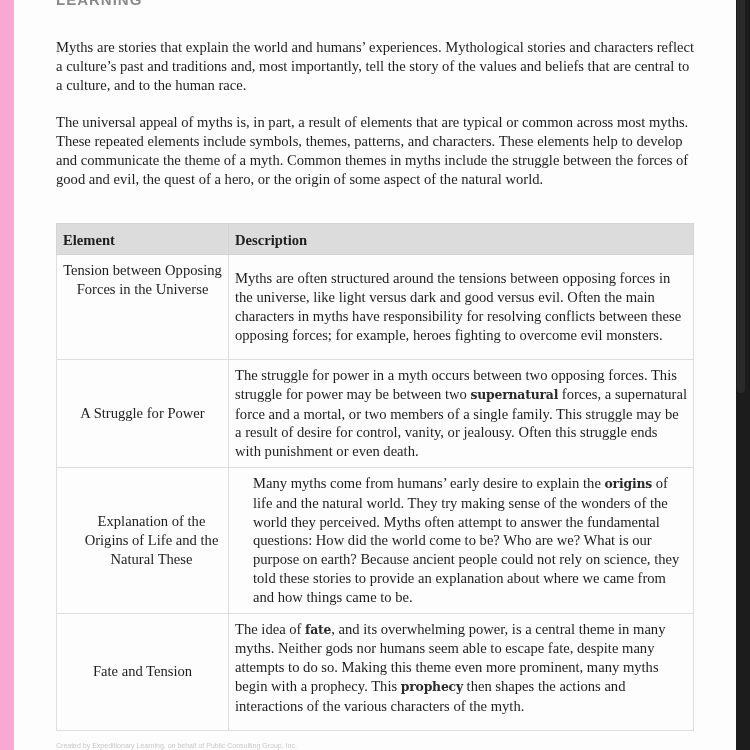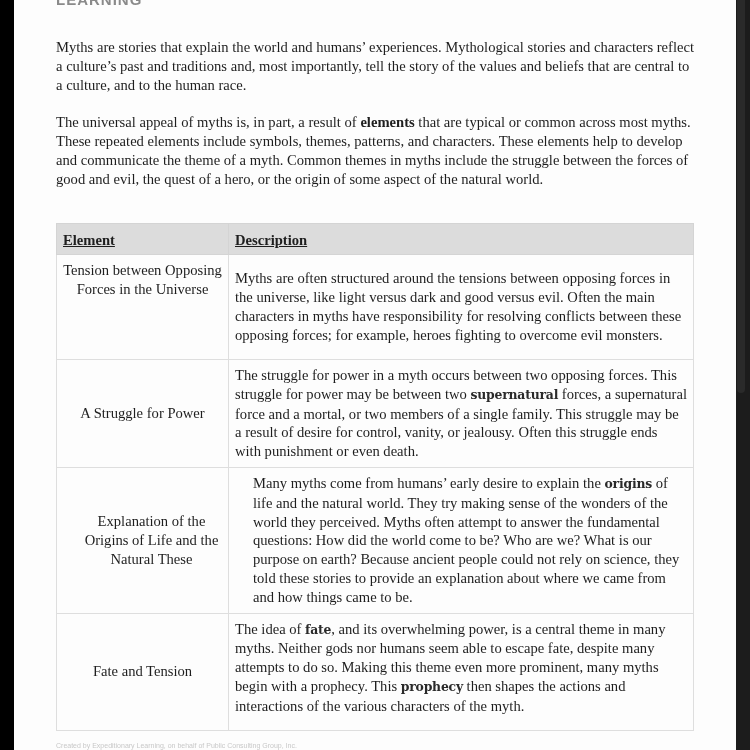--- a/index.html
+++ b/index.html
@@ -7,21 +7,21 @@
       padding: 0;
       width: 750px;
       height: 750px;
       overflow: hidden;
       background: #1b1b1b;
     }
     .frame {
       position: relative;
       width: 750px;
       height: 750px;
-      background: #000000;
+      background: #f9a8d4;
     }
     .page {
       position: absolute;
       left: 14px;
       top: 0;
       width: 722px;
       height: 750px;
       background: #fdfdfd;
       overflow: hidden;
     }
@@ -59,21 +59,21 @@
       width: 640px;
       font-family: "Liberation Serif", serif;
       font-size: 14.6px;
       line-height: 18.8px;
       color: #1e1e1e;
     }
     .content p {
       margin: 0 0 19px 0;
     }
     .content b {
-      font-weight: bold;
+      font-weight: normal;
       margin-top: 28px;
     }
     .gloss {
       font-family: "DejaVu Serif", serif;
       font-size: 12.4px;
       font-weight: bold;
       color: #2a2a2a;
       letter-spacing: -0.2px;
       text-align: right;
     }
@@ -88,21 +88,20 @@
       line-height: 18.8px;
       color: #1e1e1e;
     }
     table.elements th {
       background: #dcdcdc;
       text-align: left;
       font-weight: bold;
       padding: 6px 6px 4px 6px;
       height: 20px;
       border: 1px solid #d4d4d4;
-      text-decoration: underline;
     }
     table.elements td {
       border: 1px solid #dedede;
       padding: 6px 6px 6px 6px;
       vertical-align: middle;
     }
     table.elements td.col-element {
       width: 141px;
       text-align: center;
     }

